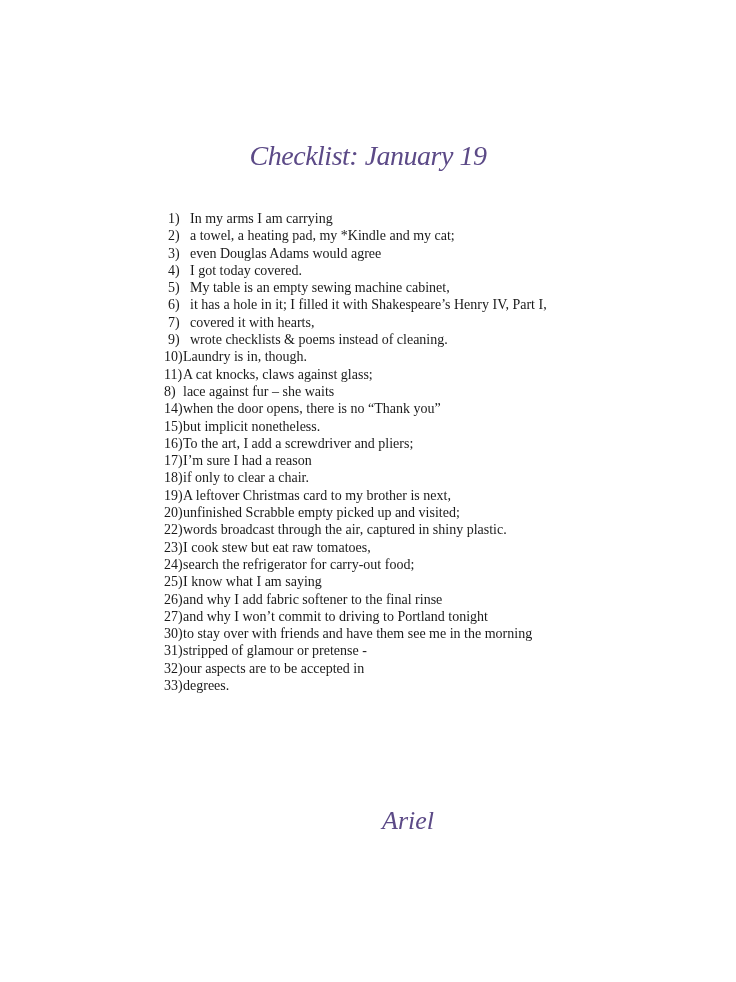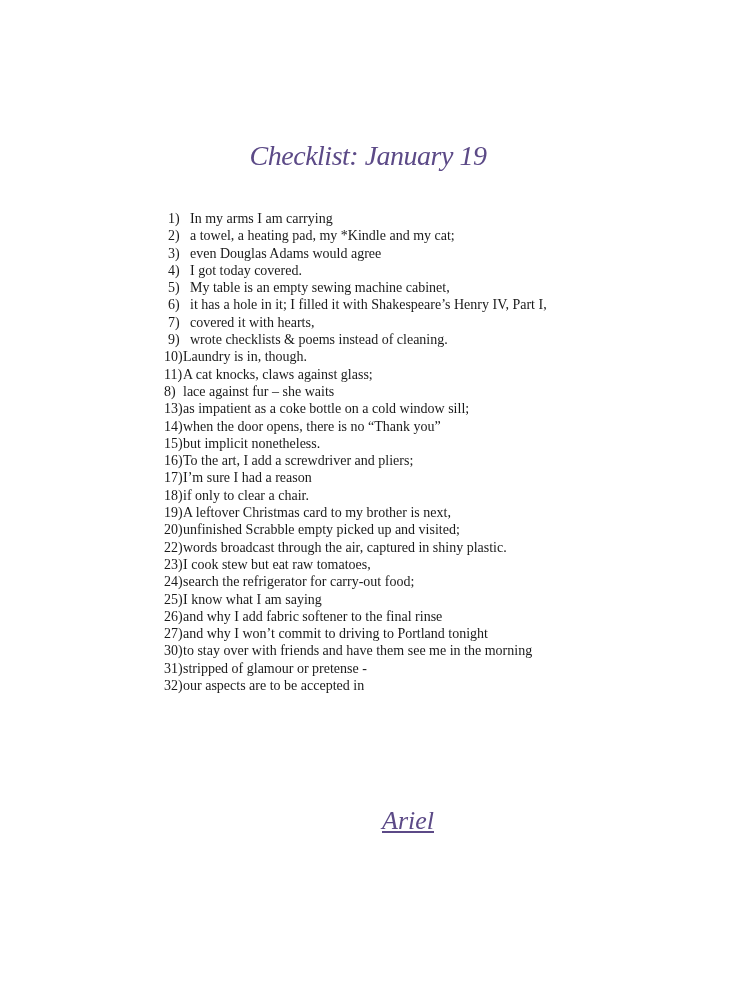--- a/index.html
+++ b/index.html
@@ -77,32 +77,32 @@
       <div class="poem-line"><span class="num single">2)</span><span>a towel, a heating pad, my *Kindle and my cat;</span></div>
       <div class="poem-line"><span class="num single">3)</span><span>even Douglas Adams would agree</span></div>
       <div class="poem-line"><span class="num single">4)</span><span>I got today covered.</span></div>
       <div class="poem-line"><span class="num single">5)</span><span>My table is an empty sewing machine cabinet,</span></div>
       <div class="poem-line"><span class="num single">6)</span><span>it has a hole in it; I filled it with Shakespeare’s Henry IV, Part I,</span></div>
       <div class="poem-line"><span class="num single">7)</span><span>covered it with hearts,</span></div>
       <div class="poem-line"><span class="num single">9)</span><span>wrote checklists &amp; poems instead of cleaning.</span></div>
       <div class="poem-line"><span class="num">10)</span><span>Laundry is in, though.</span></div>
       <div class="poem-line"><span class="num">11)</span><span>A cat knocks, claws against glass;</span></div>
       <div class="poem-line"><span class="num">8)</span><span>lace against fur – she waits</span></div>
-      <div class="poem-line"><span class="num">13)</span><span>as impatient as a coke bottle on a cold window sill;</span></div>
       <div class="poem-line"><span class="num">14)</span><span>when the door opens, there is no “Thank you”</span></div>
       <div class="poem-line"><span class="num">15)</span><span>but implicit nonetheless.</span></div>
       <div class="poem-line"><span class="num">16)</span><span>To the art, I add a screwdriver and pliers;</span></div>
       <div class="poem-line"><span class="num">17)</span><span>I’m sure I had a reason</span></div>
       <div class="poem-line"><span class="num">18)</span><span>if only to clear a chair.</span></div>
       <div class="poem-line"><span class="num">19)</span><span>A leftover Christmas card to my brother is next,</span></div>
       <div class="poem-line"><span class="num">20)</span><span>unfinished Scrabble empty picked up and visited;</span></div>
       <div class="poem-line"><span class="num">22)</span><span>words broadcast through the air, captured in shiny plastic.</span></div>
       <div class="poem-line"><span class="num">23)</span><span>I cook stew but eat raw tomatoes,</span></div>
       <div class="poem-line"><span class="num">24)</span><span>search the refrigerator for carry-out food;</span></div>
       <div class="poem-line"><span class="num">25)</span><span>I know what I am saying</span></div>
       <div class="poem-line"><span class="num">26)</span><span>and why I add fabric softener to the final rinse</span></div>
       <div class="poem-line"><span class="num">27)</span><span>and why I won’t commit to driving to Portland tonight</span></div>
       <div class="poem-line"><span class="num">30)</span><span>to stay over with friends and have them see me in the morning</span></div>
       <div class="poem-line"><span class="num">31)</span><span>stripped of glamour or pretense -</span></div>
       <div class="poem-line"><span class="num">32)</span><span>our aspects are to be accepted in</span></div>
+      <div class="poem-line"><span class="num">33)</span><span>degrees.</span></div>
     </div>
-  <div class="signature" style="color: rgb(92, 74, 135); text-decoration: underline;">Ariel</div>
+  <div class="signature" style="color: rgb(92, 74, 135);">Ariel</div>
 </div>
 
 </body></html>

